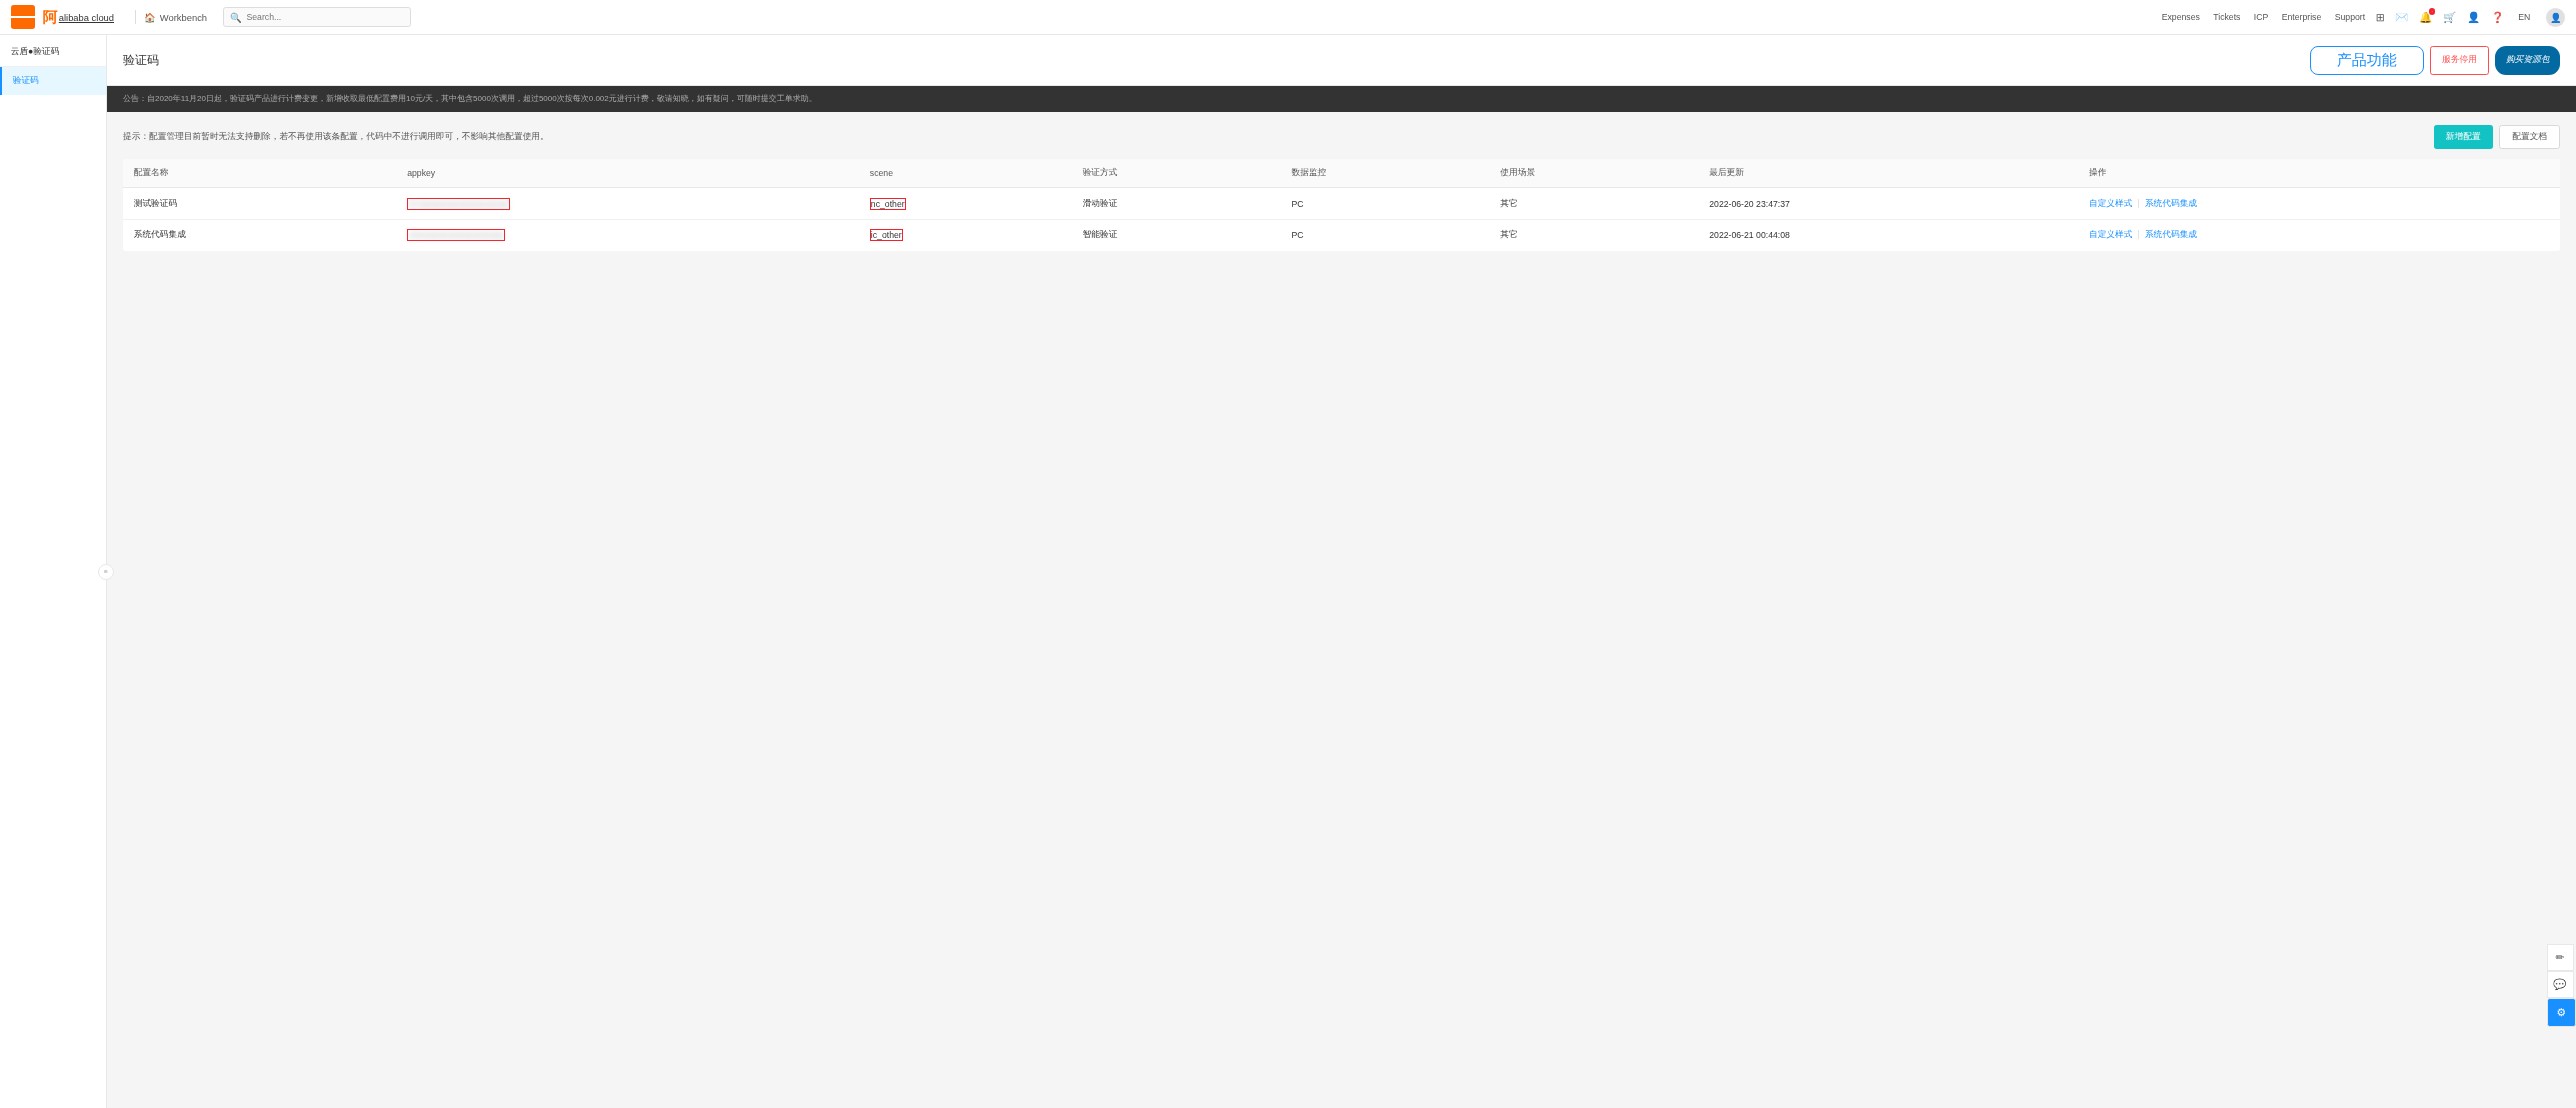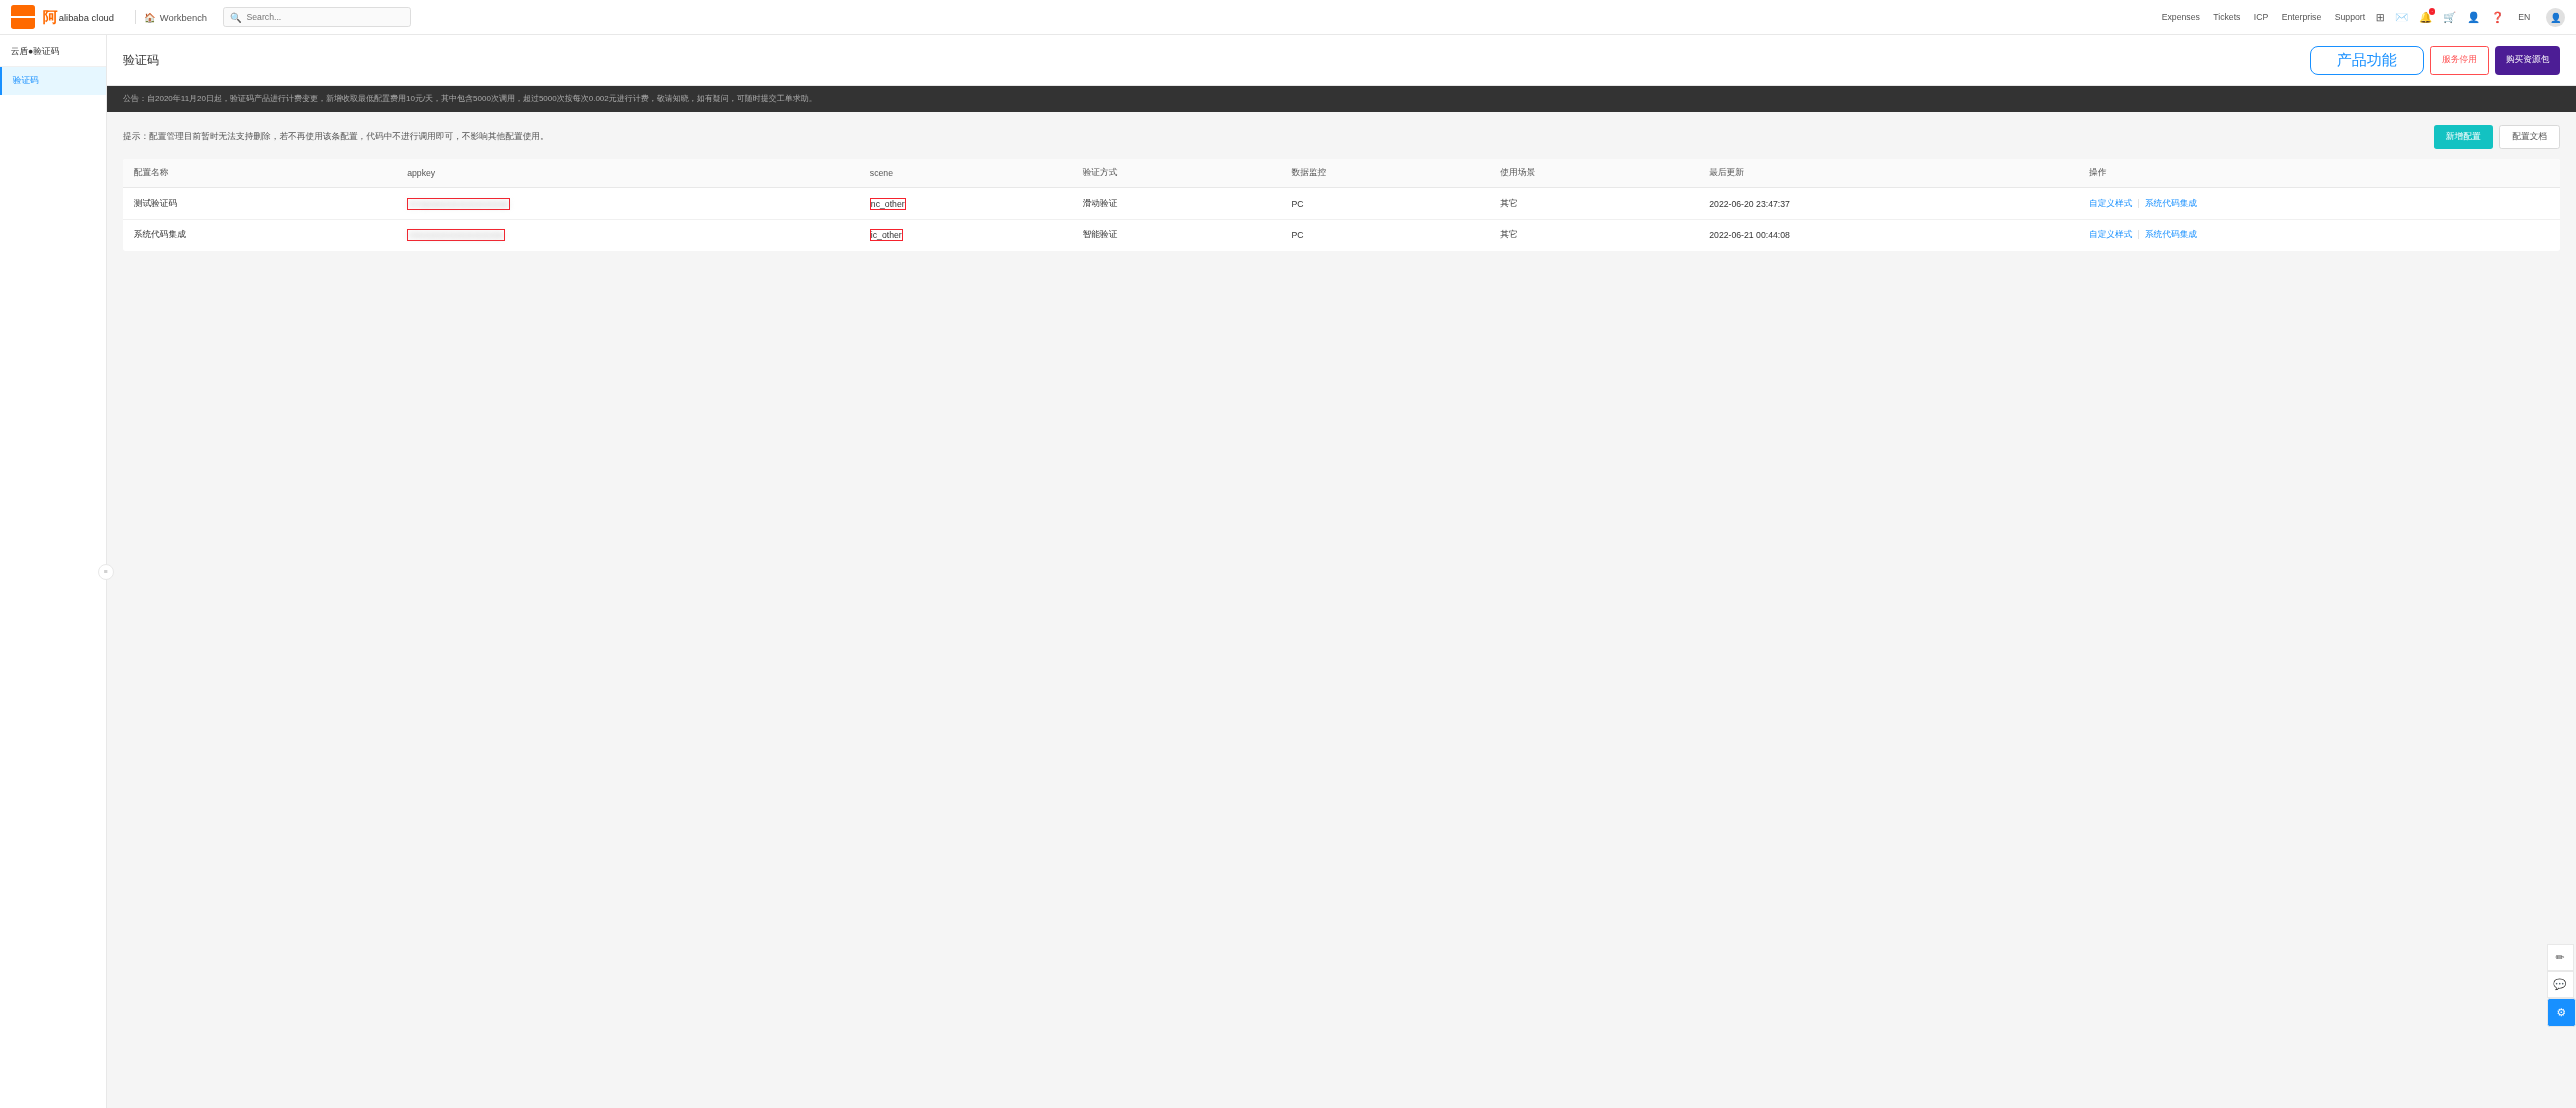--- a/index.html
+++ b/index.html
@@ -9,21 +9,21 @@
     .top-nav {
       display: flex; align-items: center; background: #fff; border-bottom: 0.7px solid #e8e8e8;
       height: 35px; padding: 0 10.7px; position: fixed; top: 0; left: 0; right: 0; z-index: 100;
     }
     .nav-hamburger {
       width: 24px; height: 24px; background: #ff6a00; border-radius: 2.7px; display: flex; align-items: center; justify-content: center; cursor: pointer; margin-right: 8px; flex-shrink: 0;
     }
     .nav-hamburger span { display: block; width: 12px; height: 1.3px; background: #fff; margin: 2px auto; }
     .nav-logo { display: flex; align-items: center; margin-right: 13.4px; }
     .logo-ali { font-size: 14.8px; font-weight: bold; color: #ff6a00; margin-right: 1.3px; }
-    .logo-cloud { font-size: 9.4px; color: #333; font-weight: 500; }
+    .logo-cloud { font-size: 9.4px; color: #333; font-weight: 500; text-decoration: underline; }
     .nav-divider { width: 0.7px; height: 13.4px; background: #ddd; margin: 0 8px; }
     .nav-workbench { display: flex; align-items: center; color: #555; font-size: 9.4px; cursor: pointer; }
     .nav-workbench-icon { margin-right: 4px; color: #888; }
     .nav-search {
       flex: 1; max-width: 188px; margin: 0 16px; display: flex; align-items: center;
       border: 0.7px solid #ddd; border-radius: 2.7px; padding: 3.4px 6.7px; background: #fafafa;
     }
     .nav-search input { border: none; background: transparent; outline: none; font-size: 8.7px; width: 100%; color: #999; }
     .nav-search-icon { color: #aaa; margin-right: 4px; font-size: 9.4px; }
     .nav-links { display: flex; align-items: center; margin-left: auto; gap: 13.4px; }
@@ -46,21 +46,21 @@
     .sidebar-collapse-btn { position: absolute; right: -8px; top: 50%; transform: translateY(-50%); width: 16px; height: 16px; background: #fff; border: 0.7px solid #e8e8e8; border-radius: 50%; display: flex; align-items: center; justify-content: center; cursor: pointer; font-size: 6.7px; color: #aaa; z-index: 10; }
 
     
     .main-content { flex: 1; padding: 0; background: #f5f5f5; }
 
     
     .page-header { display: flex; align-items: center; justify-content: space-between; background: #fff; padding: 10.7px 16px; border-bottom: 0.7px solid #e8e8e8; }
     .page-title { font-size: 12px; font-weight: 500; color: #333; }
     .page-header-actions { display: flex; gap: 6.7px; }
     .btn-outline { border: 0.7px solid #1890ff; color: #1890ff; background: #fff; padding: 4px 26px; border-radius: 8px; cursor: pointer; font-size: 15px; }
-    .btn-primary { border: none; background: #4c1d95; color: #fff; padding: 4px 10.7px; border-radius: 4px; cursor: pointer; font-size: 8.7px; }
+    .btn-primary { border: none; background: #0369a1; color: #fff; padding: 4px 10.7px; border-radius: 11px; cursor: pointer; font-size: 8.7px; font-style: italic; }
     .btn-danger-outline { border: 0.7px solid #ff4d4f; color: #ff4d4f; background: #fff; padding: 4px 10.7px; border-radius: 2.7px; cursor: pointer; font-size: 8.7px; }
 
     
     .announcement { background: #333; color: #ccc; padding: 6.7px 16px; font-size: 8px; line-height: 1.5; }
     .announcement span { color: #aaa; }
 
     
     .tabs { display: flex; background: #fff; padding: 0 16px; border-bottom: 0.7px solid #e8e8e8; }
     .tab { padding: 9.4px 10.7px; font-size: 9.4px; color: #555; cursor: pointer; border-bottom: 1.3px solid transparent; margin-bottom: -0.7px; }
     .tab.active { color: #1890ff; border-bottom-color: #1890ff; font-weight: 500; }

